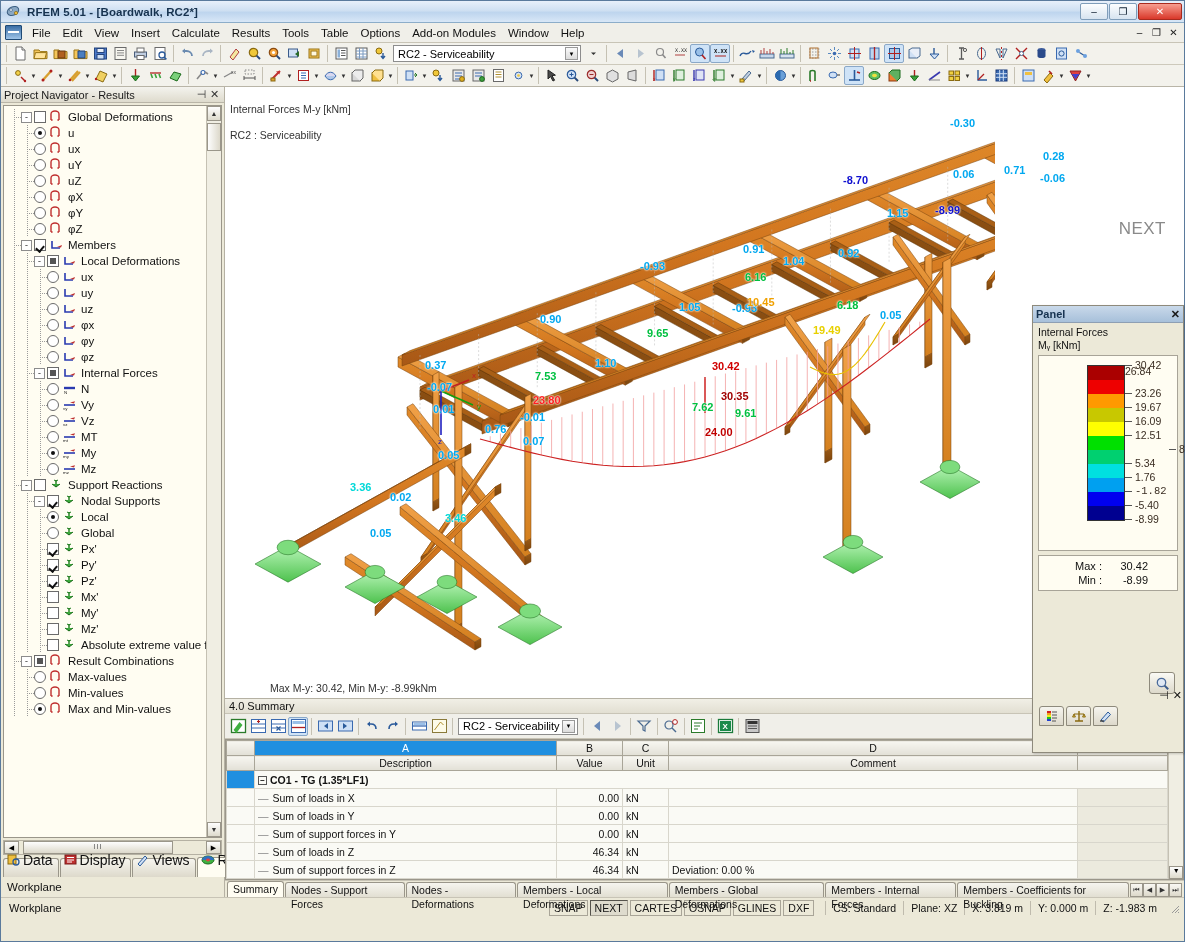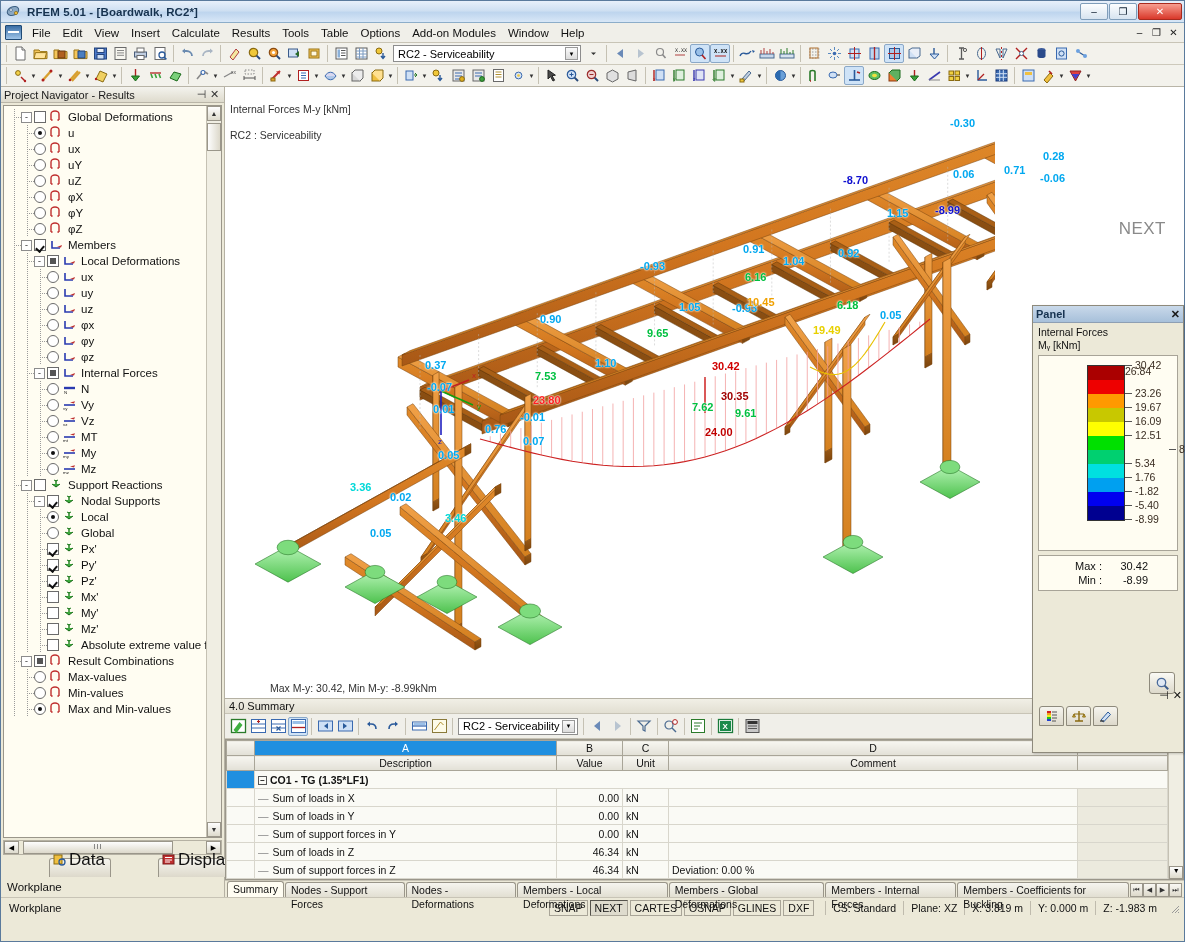--- a/index.html
+++ b/index.html
@@ -102,21 +102,21 @@
   .nav-hscroll{ height:15px; margin:0 2px 1px 2px; background:#ece9d8; border:1px solid #b5b1a3;
      display:flex; align-items:center;}
   .nav-hscroll .ar{ width:15px; height:13px; background:linear-gradient(180deg,#fdfdfd,#dedbcd);
      border:1px solid #9a968a; font-size:7px; display:flex; align-items:center; justify-content:center;}
   .nav-hscroll .thumb{ flex:0 0 auto; width:150px; height:13px; margin-left:4px;
      background:linear-gradient(180deg,#fdfdfd,#dcd8ca); border:1px solid #9a968a; text-align:center;
      font-size:8px; color:#666; letter-spacing:1px;}
   .nav-tabs{ height:21px; display:flex; align-items:flex-end; padding-left:2px; gap:1px;}
   .ntab{ height:19px; padding:0 5px 16px 3px; border:1px solid #9a968a; border-bottom:none;
      border-radius:3px 3px 0 0; background:linear-gradient(180deg,#f6f5ef,#ddd9cb);
-     display:flex; align-items:center; gap:3px; font-size:17px; color:#111;margin-left:46px;}
+     display:flex; align-items:center; gap:3px; font-size:14px; color:#111;}
   .ntab.active{ background:#fffdf2; height:20px;}
   .workplane{ height:20px; display:flex; align-items:center; padding-left:6px;
      font-size:11.5px; color:#111; background:#ece9d8;}
   .vscroll { position:absolute; right:0; top:0; width:15px; bottom:0; background:#f0eee3;
      border-left:1px solid #c5c1b3;}
   .vscroll .ar{ height:15px; background:linear-gradient(180deg,#fdfdfd,#dedbcd); border:1px solid #9a968a;
      font-size:7px; display:flex; align-items:center; justify-content:center; color:#333;}
   .vscroll .thumb{ position:absolute; top:17px; left:0; right:0; height:28px;
      background:linear-gradient(90deg,#fdfdfd,#dcd8ca); border:1px solid #9a968a;}
   .vscroll .ar.bot{ position:absolute; bottom:0; left:0; right:0;}
@@ -1858,21 +1858,21 @@
                 <span>8.93</span>
               </div>
               <div class="lg-t" style="top: 98px;">
                 <i></i>
                 <span>5.34</span>
               </div>
               <div class="lg-t" style="top: 112px;">
                 <i></i>
                 <span>1.76</span>
               </div>
-              <div class="lg-t" style="top: 126px;">
+              <div class="lg-t" style="top: 126px; font-family: Liberation Mono, monospace;">
                 <i></i>
                 <span>-1.82</span>
               </div>
               <div class="lg-t" style="top: 140px;">
                 <i></i>
                 <span>-5.40</span>
               </div>
               <div class="lg-t" style="top: 154px;">
                 <i></i>
                 <span>-8.99</span>

